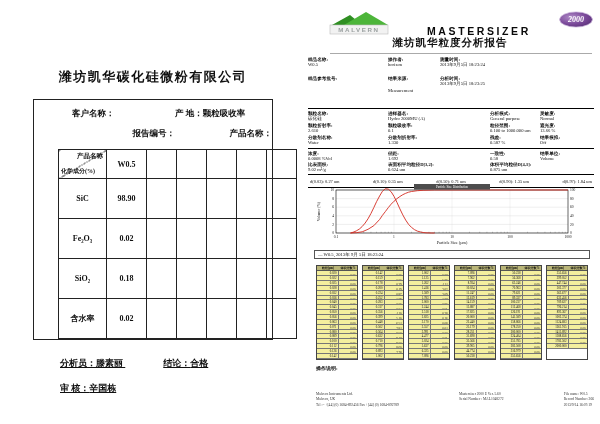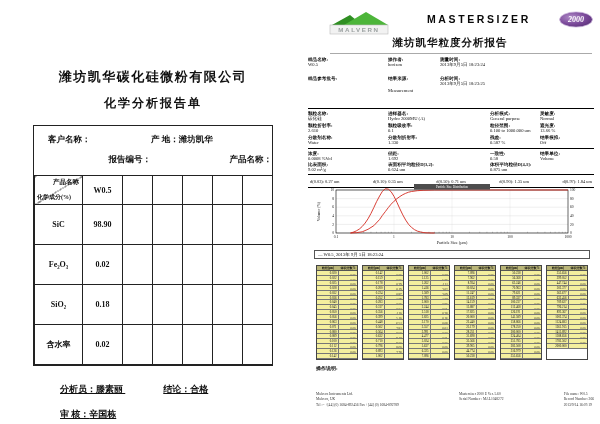--- a/index.html
+++ b/index.html
@@ -3,39 +3,39 @@
 <meta charset="utf-8">
 <style>
   * { margin:0; padding:0; box-sizing:border-box; }
   body { width:600px; height:424px; background:#fff; font-family:"Liberation Serif","DejaVu Serif",serif; color:#111; overflow:hidden; }
   .page { position:relative; width:600px; height:424px; background:#fff; }
 
   
   .left-doc { position:absolute; left:18px; top:12px; width:270px; height:424px; }
   .ld-company { margin-top:56px; text-align:center; font-size:13px; font-weight:bold; letter-spacing:1.5px; }
   .ld-title { margin-top:9px; text-align:center; font-size:12px; font-weight:bold; letter-spacing:2px; }
-  .ld-box { margin:13px auto 17px; width:240px; border:1.2px solid #222; }
+  .ld-box { margin:13px auto 17px; width:240px; border:1.2px solid #222;padding-left:24px; }
   .ld-info { padding:8px 0 7px 14px; font-weight:bold; font-size:8.5px; }
   .ld-info-row { display:grid; grid-template-columns:103px auto; margin-bottom:8px; }
   .ld-info-row:last-child { margin-bottom:2px;text-align:right; }
   .ld-table { border-collapse:collapse; width:100%; font-size:8px; font-weight:bold; table-layout:fixed; }
   .ld-table td { border:0.8px solid #222; text-align:center; height:40px; overflow:hidden; }
   .ld-table tr:first-child td { height:29px; }
   td.diag { position:relative; background:linear-gradient(to bottom right, transparent 49.2%, #222 49.2%, #222 50.4%, transparent 50.4%); }
   .diag .ct { position:absolute; top:2px; right:3px; font-size:6.5px; }
   .diag .cb { position:absolute; bottom:2px; left:2px; font-size:6px; }
   .ld-footer { margin:15px 0 0 42px; font-size:9px; font-weight:bold;text-decoration:underline; }
   .ld-footer .l2 { margin-top:12px; }
   .ld-concl { margin-left:38px; }
 
   
   .right-doc { position:absolute; left:300px; top:0; width:300px; height:424px; font-family:"Liberation Serif","DejaVu Serif",serif; }
   .rd-head { position:relative; height:52px; }
   .malvern-logo { position:absolute; left:26px; top:11px; }
-  .ms-word { position:absolute; left:127px; top:13px; font-family:"Liberation Sans",sans-serif; font-weight:bold; font-size:10.5px; letter-spacing:2.6px; color:#0a0a0a; }
+  .ms-word { position:absolute; left:127px; top:25px; font-family:"Liberation Sans",sans-serif; font-weight:bold; font-size:10.5px; letter-spacing:2.6px; color:#0a0a0a; }
   .ms-badge { position:absolute; left:259px; top:11px; }
   .rd-title { position:absolute; top:36px; width:100%; text-align:center; font-size:10.5px; font-weight:bold; letter-spacing:1px; }
   .rd-title-rule { position:absolute; top:53px; left:30px; right:8px; border-top:0.6px solid #aaa; }
 
   .rd-fields { position:absolute; top:57px; left:8px; width:286px; font-size:4.6px; }
   .blk1 { display:grid; grid-template-columns:80px 52px auto; }
   .blk2, .blk3 { display:grid; grid-template-columns:80px 102px 50px auto; }
   .f { overflow:hidden; }
   .blk1 .r1 { height:19px; } .blk1 .r2 { height:31px; }
   .blk2 .f { height:12px; } .blk3 .f { height:11px; }
@@ -61,26 +61,25 @@
   .rd-footer .fc { white-space:nowrap; }
   .rd-footer .fc.right { text-align:left; }
 </style>
 </head>
 <body>
 
 <div class="page">
 
   <section class="left-doc">
     <div class="ld-company">潍坊凯华碳化硅微粉有限公司</div>
-    <div class="ld-title">化学分析报告单</div>
     <div class="ld-box">
       <div class="ld-info">
         <div class="ld-info-row">
           <span>客户名称：</span>
-          <span><span>产    地：</span><span>潍坊凯华</span></span>
+          <span><span>产    地：</span><span>颗粒吸收率</span></span>
         </div>
         <div class="ld-info-row">
           <span>报告编号：</span>
           <span>产品名称：</span>
         </div>
       </div>
       <table class="ld-table" id="ld-table">
           <colgroup>
             <col style="width: 48px;">
             <col style="width: 40px;">

